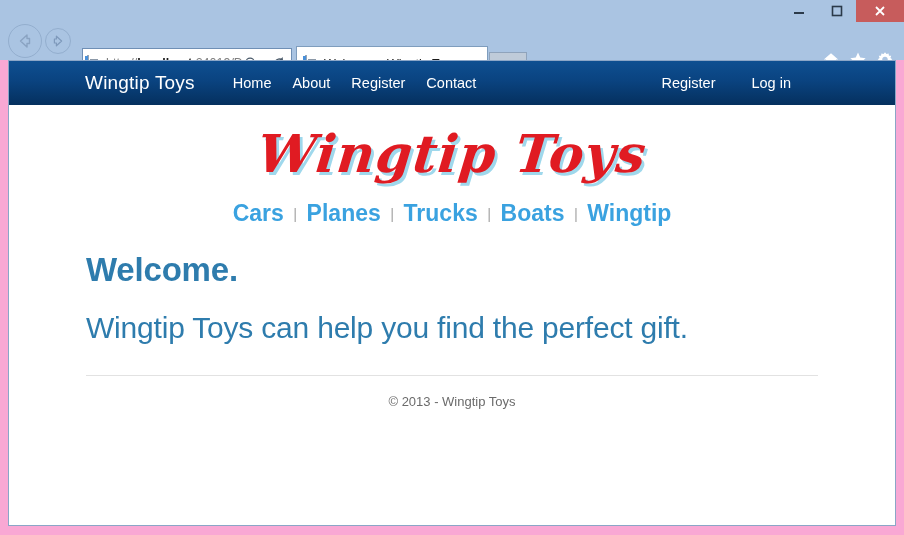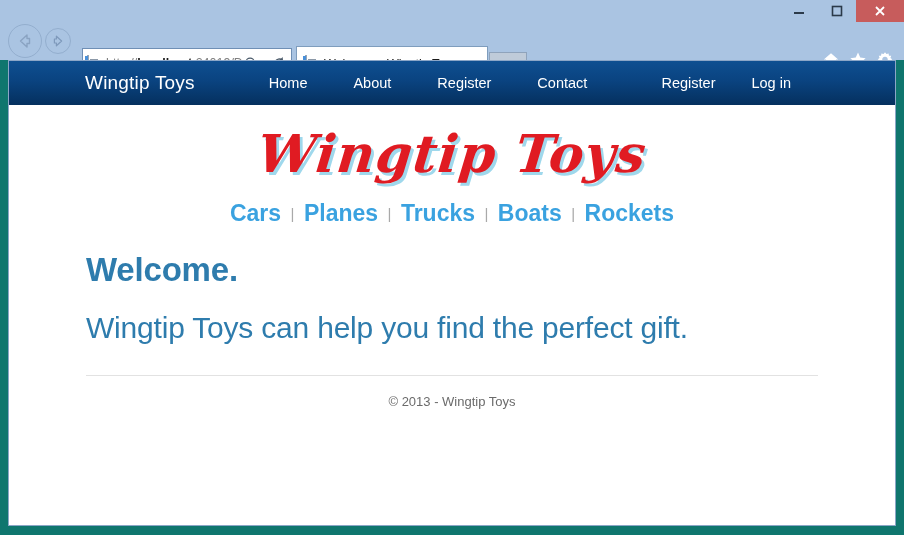--- a/index.html
+++ b/index.html
@@ -9,21 +9,21 @@
     height: 535px;
     overflow: hidden;
     font-family: "Liberation Sans", sans-serif;
   }
 
   
   #window {
     position: relative;
     width: 904px;
     height: 535px;
-    background: #0f766e;
+    background: #f9a8d4;
   }
 
   
   #titlebar {
     position: absolute;
     top: 0; left: 0;
     width: 904px;
     height: 22px;
     background: #aac4e2;
   }
@@ -182,21 +182,21 @@
     align-items: center;
     padding-left: 76px;
   }
   #brand {
     color: #ffffff;
     font-size: 19px;
     letter-spacing: .2px;
     margin-right: 38px;
     white-space: nowrap;
   }
-  #main-menu { display: flex; align-items: center; gap: 46px; margin-left: 36px; }
+  #main-menu { display: flex; align-items: center; gap: 21px; }
   .menu-link {
     color: #ffffff;
     font-size: 14.5px;
     text-decoration: none;
     white-space: nowrap;
   }
   #auth-menu {
     margin-left: auto;
     display: flex;
     align-items: center;
@@ -394,21 +394,21 @@
 
     <div id="category-links">
       <a class="cat-link">Cars</a>
       <span class="cat-sep">|</span>
       <a class="cat-link">Planes</a>
       <span class="cat-sep">|</span>
       <a class="cat-link">Trucks</a>
       <span class="cat-sep">|</span>
       <a class="cat-link">Boats</a>
       <span class="cat-sep">|</span>
-      <a class="cat-link">Rockets</a>
+      <a class="cat-link">Wingtip</a>
     </div>
 
     <div id="content">
       <h1 id="welcome-heading">Welcome.</h1>
       <h2 id="tagline-heading">Wingtip Toys can help you find the perfect gift.</h2>
       <hr id="footer-divider">
       <div id="footer-text">© 2013 - Wingtip Toys</div>
     </div>
 
   </div>

